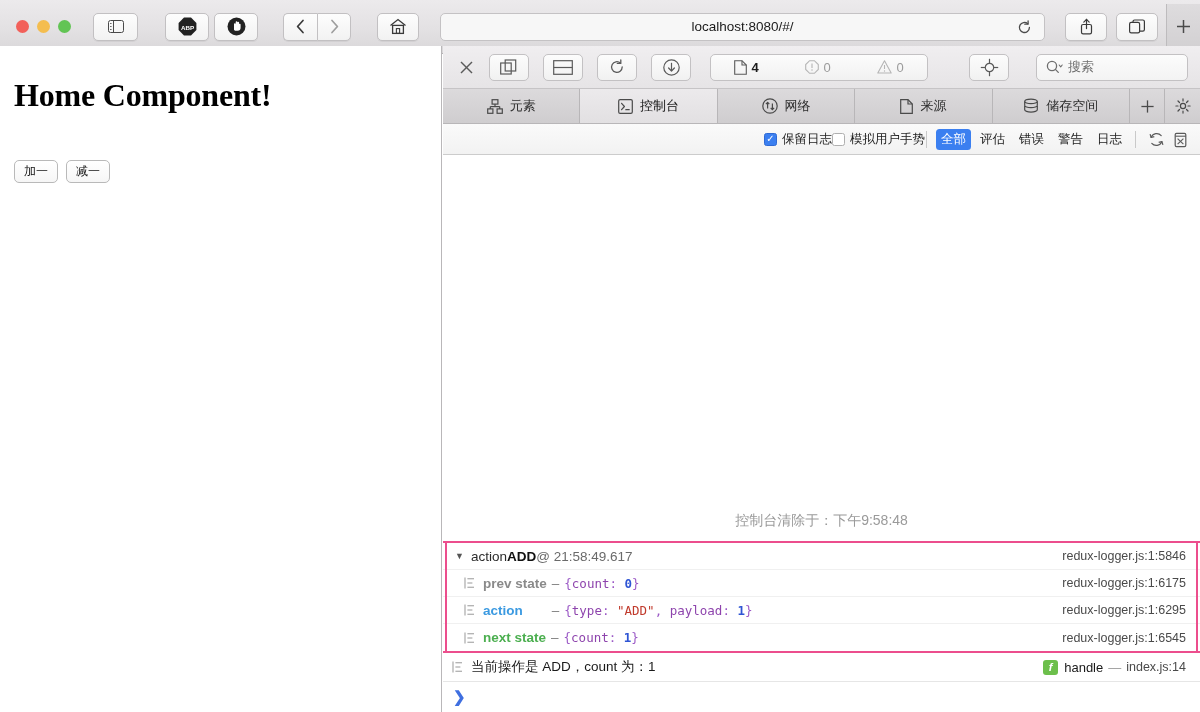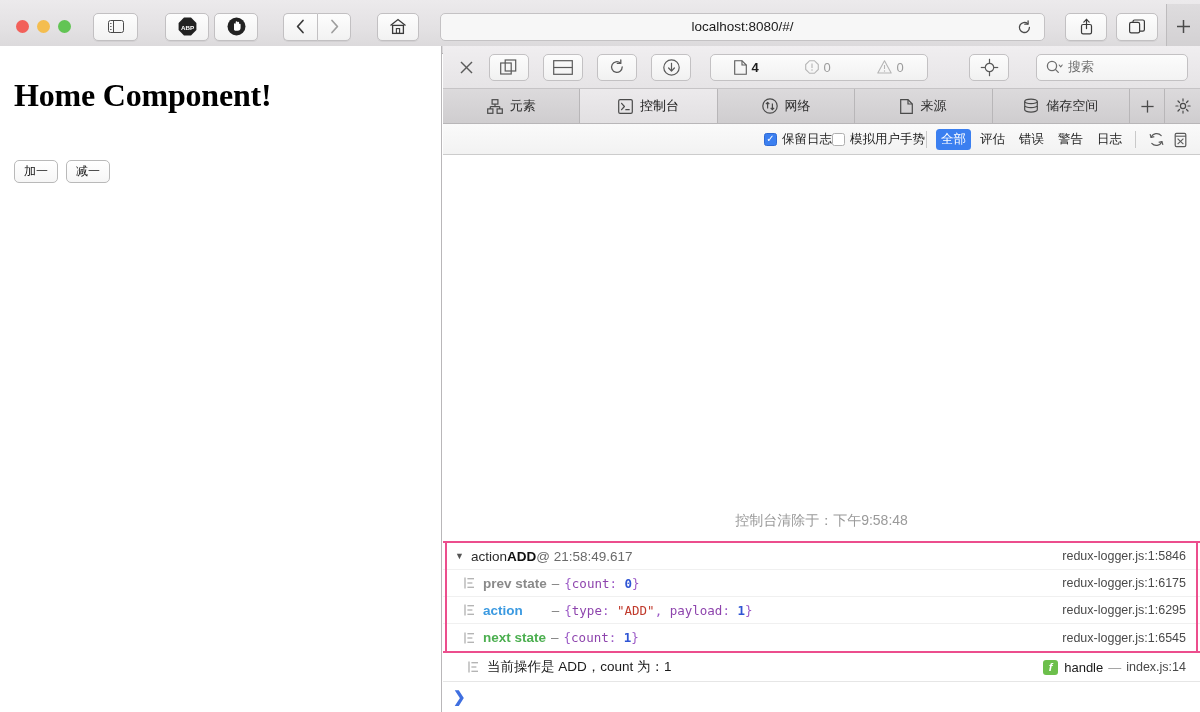--- a/index.html
+++ b/index.html
@@ -264,21 +264,21 @@
   .brace { color:#9b59c6; }
   .key   { color:#8e44ad; }
   .numv  { color:#2f55d4; font-weight:600; }
   .strv  { color:#c0392b; }
   .hdr-action { color:#2b2b2b; font-size:13.5px; }
   .hdr-ADD { font-weight:700; color:#111; }
   .hdr-time { color:#6a6a6a; }
 
   #log-handle-row {
     display:flex; align-items:center; height:29px;
-    padding-left:24px; padding-right:14px;
+    padding-left:8px; padding-right:14px;
     border-bottom:1px solid #e6e6e6; background:#fff;
   }
   #handle-text { font-size: 13.5px; color:#1a1a1a; }
   .fn-badge {
     width:15px; height:15px; border-radius:3px; background:#6cbf4b;
     color:#fff; font-size:11px; font-style:italic; font-weight:700;
     display:flex; align-items:center; justify-content:center;
     margin-right:6px;
   }
   #handle-name { font-size:13px; color:#1a1a1a; }

